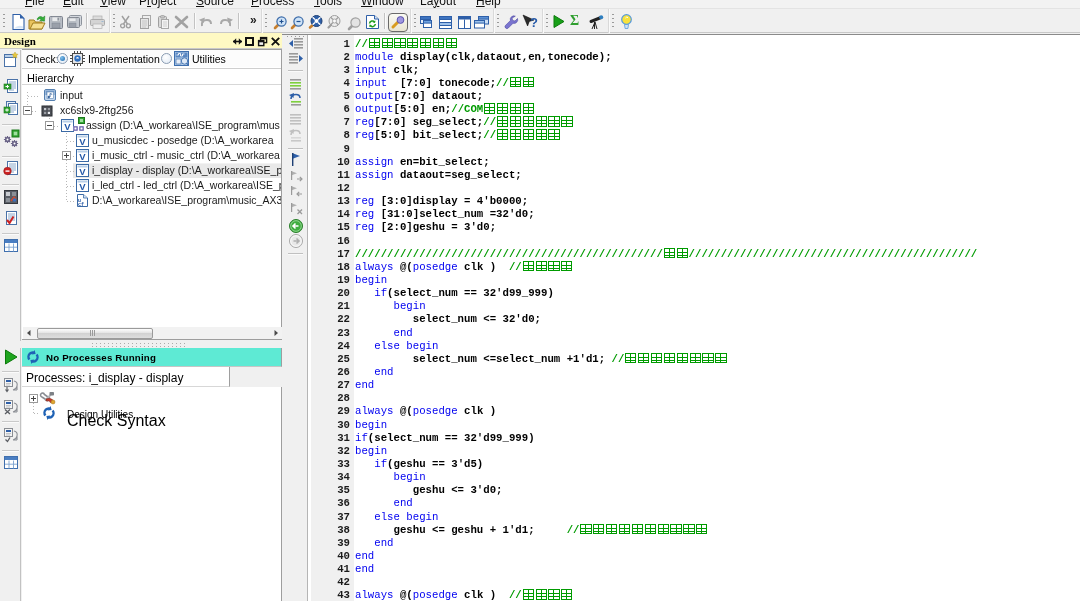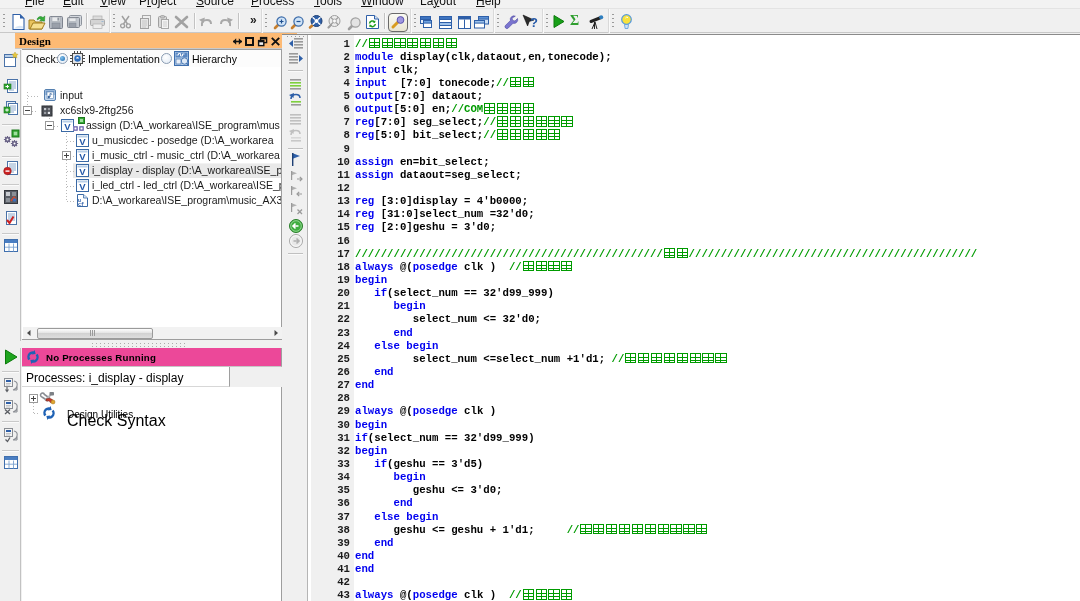--- a/index.html
+++ b/index.html
@@ -12,46 +12,46 @@
 #menubar u{text-decoration-thickness:1px}
 #appico{position:absolute;left:2px;top:0;width:11px;height:7px;background:linear-gradient(#7da7d9,#4a7ab5);border:1px solid #3a5f94;border-top:none}
 
 #toolbar{position:absolute;left:0;top:8px;width:1080px;height:25px;background:#f0f0f0;border-top:1px solid #e3e3e3;border-bottom:1px solid #c8c8c8}
 .tsep{position:absolute;top:4px;width:1px;height:16px;background:#c3c3c3;box-shadow:1px 0 0 #fbfbfb}
 .thandle{position:absolute;top:5px;width:2px;height:15px;background-image:repeating-linear-gradient(180deg,#9a9a9a 0 1.5px,transparent 1.5px 4px)}
 .tbord{position:absolute;top:0;width:1px;height:24px;background:#d9d9d9;box-shadow:1px 0 0 #fafafa}
 .ticon{position:absolute;top:14px}
 
 #dock{position:absolute;left:0;top:33px;width:284px;height:568px;background:#f0f0f0}
-#dtitle{position:absolute;left:15px;top:0;width:282px;height:16px;background:#fdba74;border-bottom:1px solid #c9c9c9}
+#dtitle{position:absolute;left:0;top:0;width:282px;height:16px;background:#fef9c3;border-bottom:1px solid #c9c9c9}
 #dtitle span{position:absolute;left:4px;top:2px;font-size:11px;color:#000;font-family:"Liberation Serif",serif;font-weight:bold}
 .strip{position:absolute;left:0;width:21px;background:#f0f0f0;border-right:1px solid #c2c2c2}
 #panelTop{position:absolute;left:22px;top:16px;width:260px;height:291px;background:#fff;border:1px solid #9e9e9e;border-left:none}
 #viewrow{position:absolute;left:0;top:0;width:259px;height:17px;background:#fcfcfc;font-size:10.5px;color:#000}
 #hierhdr{position:absolute;left:0;top:18px;width:259px;height:17px;background:#fff;border-top:1px solid #cfcfcf;border-bottom:1px solid #d7d7d7;font-size:11px;color:#000}
 #tree{position:absolute;left:0;top:36px;width:259px;height:240px;background:#fff;overflow:hidden;font-size:10.5px;color:#1a1a1a}
 #tree .t,#proctree span,#noproc span,#viewrow>span{position:absolute;white-space:nowrap}
 .exp{position:absolute;width:9px;height:9px;background:#fff;border:1px solid #9a9a9a;font-size:9px;line-height:7px;text-align:center;color:#444}
 .exp::before{content:"";position:absolute;left:1px;top:3px;width:5px;height:1px;background:#444}
 .exp.plus::after{content:"";position:absolute;left:3px;top:1px;width:1px;height:5px;background:#444}
 #hscroll{position:absolute;left:22px;top:308px;width:260px;height:14px;background:#f1f1f1;border:1px solid #9e9e9e;border-left:none;border-top:none}
 #splitter{position:absolute;left:0;top:308px;width:282px;height:7px;background:#f0f0f0}
 #splitter i{position:absolute;left:92px;top:2px;width:94px;height:4px;background-image:repeating-linear-gradient(90deg,#ababab 0 1.5px,transparent 1.5px 4px);-webkit-mask:linear-gradient(#000 0 1px,transparent 1px 3px,#000 3px 4px)}
 
-#noproc{position:absolute;left:22px;top:315px;width:260px;height:19px;background:#ec4899;border-right:1px solid #9e9e9e;border-bottom:1px solid #c6c6c6}
+#noproc{position:absolute;left:22px;top:315px;width:260px;height:19px;background:#5eead4;border-right:1px solid #9e9e9e;border-bottom:1px solid #c6c6c6}
 #prochdr{position:absolute;left:22px;top:334px;width:208px;height:20px;background:#fff;border-right:1px solid #9e9e9e;border-bottom:1px solid #d7d7d7;font-size:12px}
 #proctree{position:absolute;left:22px;top:354px;width:260px;height:214px;background:#fff;border-right:1px solid #9e9e9e}
 
 #edtop{position:absolute;left:282px;top:34px;width:798px;height:1px;background:#8a8a8a}
 #edstrip{position:absolute;left:282px;top:35px;width:26px;height:566px;background:#f0f0f0;border-right:1px solid #b5b5b5}
 #gutter{position:absolute;left:308px;top:35px;width:46px;height:566px;background:#f0f0f0;border-left:3px solid #fff}
 #gutterpre{position:absolute;right:4px;top:2.5px;text-align:right;font-family:"Liberation Mono",monospace;font-weight:bold;font-size:10.7px;line-height:13.145px;color:#1a1a1a}
 #codebg{position:absolute;left:354px;top:35px;width:726px;height:566px;background:#fff}
 #codepre{position:absolute;left:355px;top:37.5px;font-family:"Liberation Mono",monospace;font-weight:bold;font-size:10.7px;line-height:13.145px;color:#000;white-space:pre}
-#codepre b{color:#0000f0;font-weight:bold}
+#codepre b{color:#0000f0;font-weight:normal}
 #codepre .c{color:#009b00}
 .cj{display:inline-block;width:11.2px;height:10.5px;margin:0 .85px -1.5px .85px;border:1px solid currentColor;
  background:linear-gradient(currentColor 0 0) 50% 0/1px 100% no-repeat,
   linear-gradient(currentColor 0 0) 0 3px/100% 1px no-repeat,
   linear-gradient(currentColor 0 0) 0 6px/100% 1px no-repeat}
 .radio{position:absolute;width:11px;height:11px;border-radius:50%;border:1px solid #8a9cb2;background:radial-gradient(circle at 40% 35%,#fff,#dfe9f5)}
 .radio.sel::after{content:"";position:absolute;left:2px;top:2px;width:5px;height:5px;border-radius:50%;background:radial-gradient(circle at 35% 35%,#7ec0ef,#1a66a8)}
 svg{position:absolute;overflow:visible}
 </style></head>
 <body>
@@ -261,21 +261,24 @@
 <span style="position:absolute;left:66px;top:3px">Implementation</span>
 <span class="radio" style="left:139px;top:2.5px"></span>
 <svg style="left:152px;top:1px" width="15" height="15" viewBox="0 0 15 15">
             <rect x=".5" y=".5" width="14" height="14" fill="#b9d0ea" stroke="#3f6fae"></rect>
             <rect x="1.5" y="1.5" width="12" height="5" fill="#5a87c2"></rect>
             <path d="M2.5 4 h2 v-1.5 h2 V5 h2 V3 h2" fill="none" stroke="#fff" stroke-width=".9"></path>
             <rect x="2" y="8" width="5" height="5" fill="#e8eef7" stroke="#3f6fae" stroke-width=".7"></rect>
             <circle cx="10.5" cy="10" r="3.2" fill="#dde8f5" stroke="#3f6fae" stroke-width=".9"></circle>
             <line x1="12.6" y1="12.2" x2="14" y2="13.8" stroke="#3f6fae" stroke-width="1.3"></line>
           </svg>
-<span style="position:absolute;left:170px;top:3px">Hierarchy</span>
+<span style="position:absolute;left:170px;top:3px">Utilities</span>
+        </div>
+ <div id="hierhdr">
+          <span style="position:absolute;left:5px;top:3px">Hierarchy</span>
         </div>
  <div id="tree">
           <span style="position:absolute;left:51px;top:77px;width:209px;height:15px;background:#e9e9e9;border-top:1px solid #f2f2f2"></span>
 <span style="position:absolute;left:5px;top:6px;width:1px;height:18px;background-image:repeating-linear-gradient(180deg,#b8b8b8 0 1px,transparent 1px 3px)"></span>
 <span style="position:absolute;left:6px;top:9.5px;width:12px;height:1px;background-image:repeating-linear-gradient(90deg,#b8b8b8 0 1px,transparent 1px 3px)"></span>
 <span style="position:absolute;left:10px;top:24.5px;width:6px;height:1px;background-image:repeating-linear-gradient(90deg,#b8b8b8 0 1px,transparent 1px 3px)"></span>
 <span style="position:absolute;left:27px;top:32px;width:1px;height:7px;background-image:repeating-linear-gradient(180deg,#b8b8b8 0 1px,transparent 1px 3px)"></span>
 <span style="position:absolute;left:32px;top:39.5px;width:5px;height:1px;background-image:repeating-linear-gradient(90deg,#b8b8b8 0 1px,transparent 1px 3px)"></span>
 <span style="position:absolute;left:44px;top:47px;width:1px;height:67px;background-image:repeating-linear-gradient(180deg,#b8b8b8 0 1px,transparent 1px 3px)"></span>
 <span style="position:absolute;left:45px;top:54.5px;width:7px;height:1px;background-image:repeating-linear-gradient(90deg,#b8b8b8 0 1px,transparent 1px 3px)"></span>

